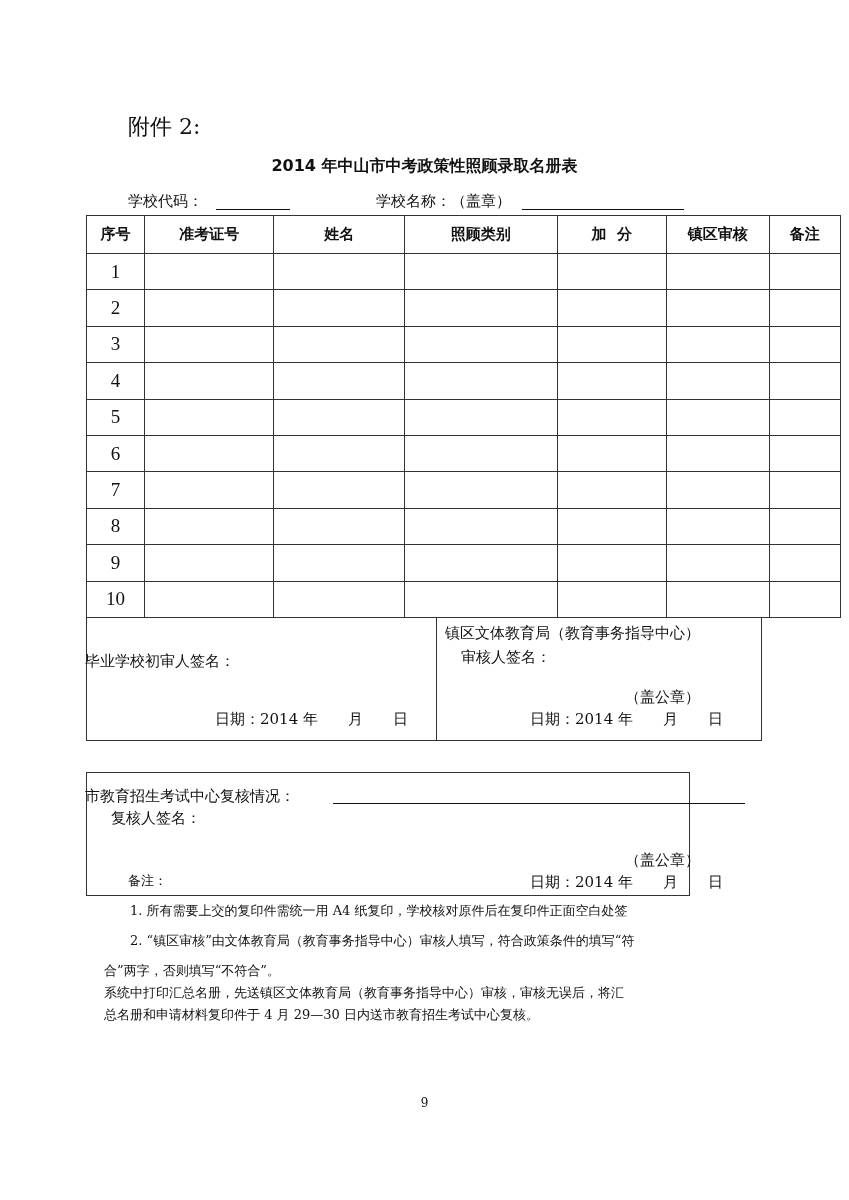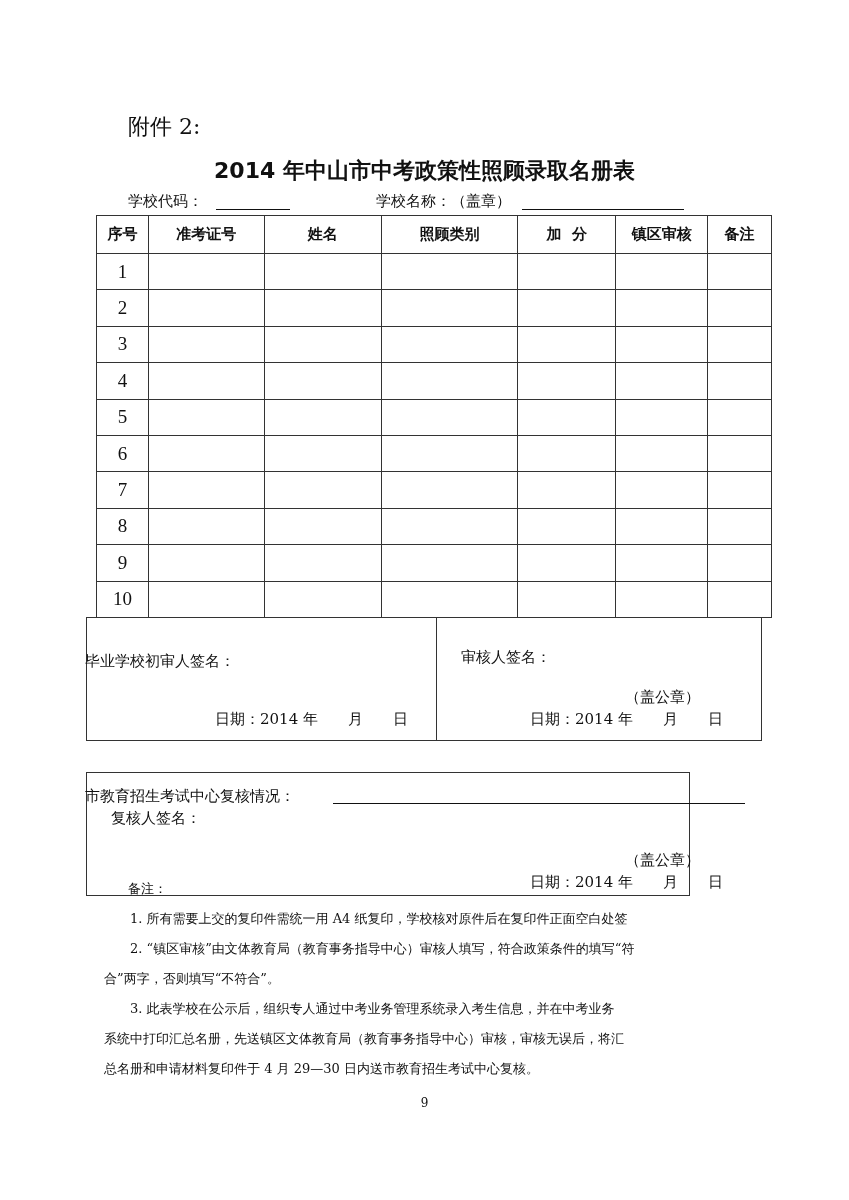--- a/index.html
+++ b/index.html
@@ -1,41 +1,41 @@
 <!DOCTYPE html>
 <html><head>
 <meta charset="utf-8">
 <style>
   html, body { margin: 0; padding: 0; background: #ffffff; }
   body { width: 849px; height: 1200px; position: relative; overflow: hidden;
          font-family: "DejaVu Serif", "Liberation Serif", serif; color: #111; }
   .abs { position: absolute; }
   #attach { left: 128px; top: 112px; font-size: 22px; }
-  #title { left: 0; width: 849px; top: 156px; text-align: center; font-size: 22px; font-weight: bold;
+  #title { left: 0; width: 849px; top: 156px; text-align: center; font-size: 16px; font-weight: bold;
            font-family: "DejaVu Sans", "Liberation Sans", sans-serif; }
   #code-label { left: 128px; top: 192px; font-size: 15px; }
   #code-line { left: 216px; top: 209px; width: 74px; border-bottom: 1.5px solid #111; }
   #name-label { left: 376px; top: 192px; font-size: 15px; text-align: center; }
   #name-line { left: 522px; top: 209px; width: 162px; border-bottom: 1.5px solid #111; }
 
-  table.grid { position: absolute; left: 96px; top: 215px; width: 676px; border-collapse: collapse; }
+  table.grid { position: absolute; left: 86px; top: 215px; width: 755px; border-collapse: collapse; }
   table.grid td, table.grid th { border: 1px solid #333; padding: 0; text-align: center; font-size: 17px; }
   table.grid th { height: 37px; font-weight: bold; font-size: 15px;
                   font-family: "DejaVu Sans", "Liberation Sans", sans-serif; }
   table.grid td { height: 35.4px; font-family: "Liberation Serif", serif; font-size: 19px; }
 
   .box { position: absolute; border: 1px solid #333; box-sizing: border-box; }
   #sig-box { left: 86px; top: 617px; width: 676px; height: 124px; }
   #sig-divider { position: absolute; left: 349px; top: 0; width: 0; height: 100%; border-left: 1px solid #333; }
   #review-box { left: 86px; top: 772px; width: 604px; height: 124px; }
   .t15 { font-size: 15px; white-space: nowrap; }
 
   #notes { left: 128px; top: 870px; font-size: 13px; line-height: 22px; width: 600px; }
   .note-item { text-indent: 2em; margin: 8px; }
-  .note-cont { margin: 8px; margin-left: -24px; }
+  .note-cont { margin: 0; margin-left: -24px; }
   #page-number { left: 0; width: 849px; top: 1096px; text-align: center; font-size: 12px; }
 </style>
 </head>
 <body>
 
 <div id="attach" class="abs">附件 2:</div>
 <div id="title" class="abs">2014 年中山市中考政策性照顾录取名册表</div>
 
 <div id="code-label" class="abs">学校代码：</div>
 <div id="code-line" class="abs"></div>
@@ -154,36 +154,36 @@
         <td></td>
         <td></td>
       </tr>
     </tbody>
 </table>
 
 <div id="sig-box" class="box">
   <div id="sig-divider"></div>
   <div class="abs t15" style="left:-2px; top:34px;">毕业学校初审人签名：</div>
   <div class="abs t15" style="left:128px; top:92px;">日期：2014 年　　月　　日</div>
+  <div class="abs t15" style="left:358px; top:6px;">镇区文体教育局（教育事务指导中心）</div>
   <div class="abs t15" style="left:374px; top:30px;">审核人签名：</div>
   <div class="abs t15" style="left:538px; top:70px;">（盖公章）</div>
   <div class="abs t15" style="left:443px; top:92px;">日期：2014 年　　月　　日</div>
 </div>
 
 <div id="review-box" class="box">
   <div class="abs t15" style="left:-2px; top:14px;">市教育招生考试中心复核情况：</div>
   <div class="abs" style="left:246px; top:30px; width:412px; border-bottom:1.5px solid #111;"></div>
   <div class="abs t15" style="left:24px; top:36px;">复核人签名：</div>
   <div class="abs t15" style="left:538px; top:78px;">（盖公章）</div>
   <div class="abs t15" style="left:443px; top:100px;">日期：2014 年　　月　　日</div>
 </div>
 
 <div id="notes" class="abs">
   <p class="note-cont" style="margin-left:0">备注：</p>
   <p class="note-item" style="margin-left:-24px">1. 所有需要上交的复印件需统一用 A4 纸复印，学校核对原件后在复印件正面空白处签</p>
   <p class="note-item" style="margin-left:-24px">2. “镇区审核”由文体教育局（教育事务指导中心）审核人填写，符合政策条件的填写“符</p>
   <p class="note-cont">合”两字，否则填写“不符合”。</p>
-  <p class="note-item" style="margin-left:-24px">3. 此表学校在公示后，组织专人通过中考业务管理系统录入考生信息，并在中考业务</p>
   <p class="note-cont">系统中打印汇总名册，先送镇区文体教育局（教育事务指导中心）审核，审核无误后，将汇</p>
   <p class="note-cont">总名册和申请材料复印件于 4 月 29—30 日内送市教育招生考试中心复核。</p>
 </div>
 
 <div id="page-number" class="abs">9</div>
 
 </body></html>

